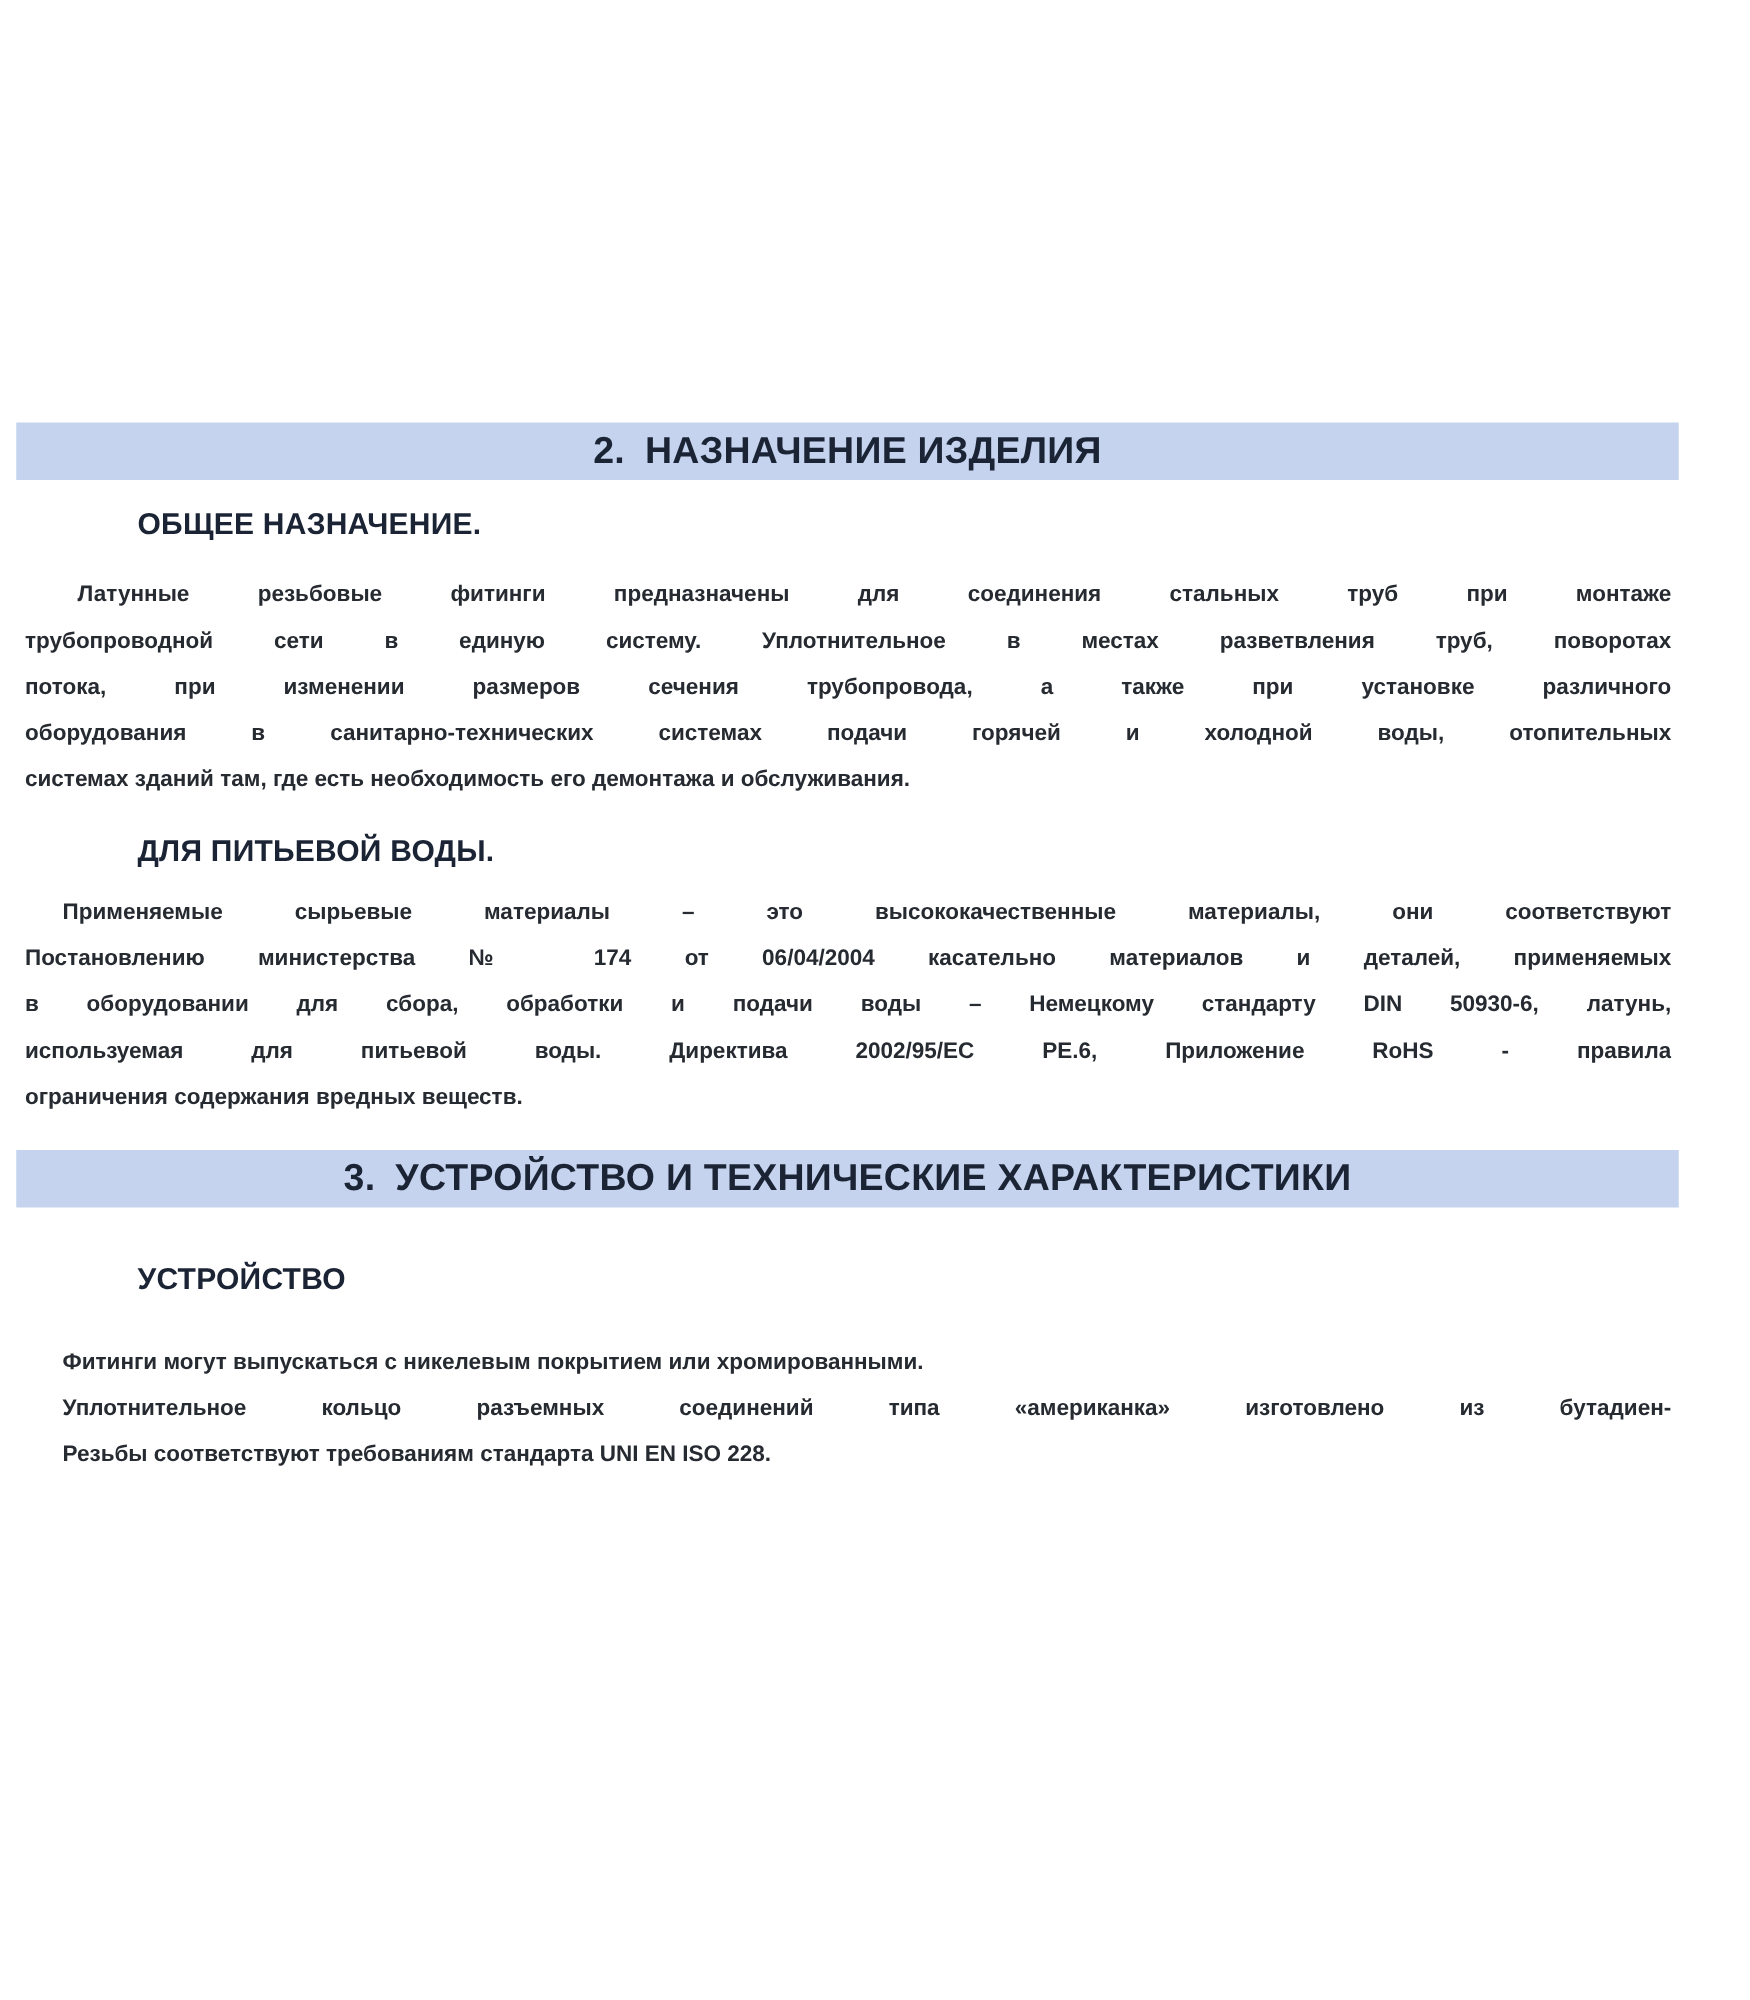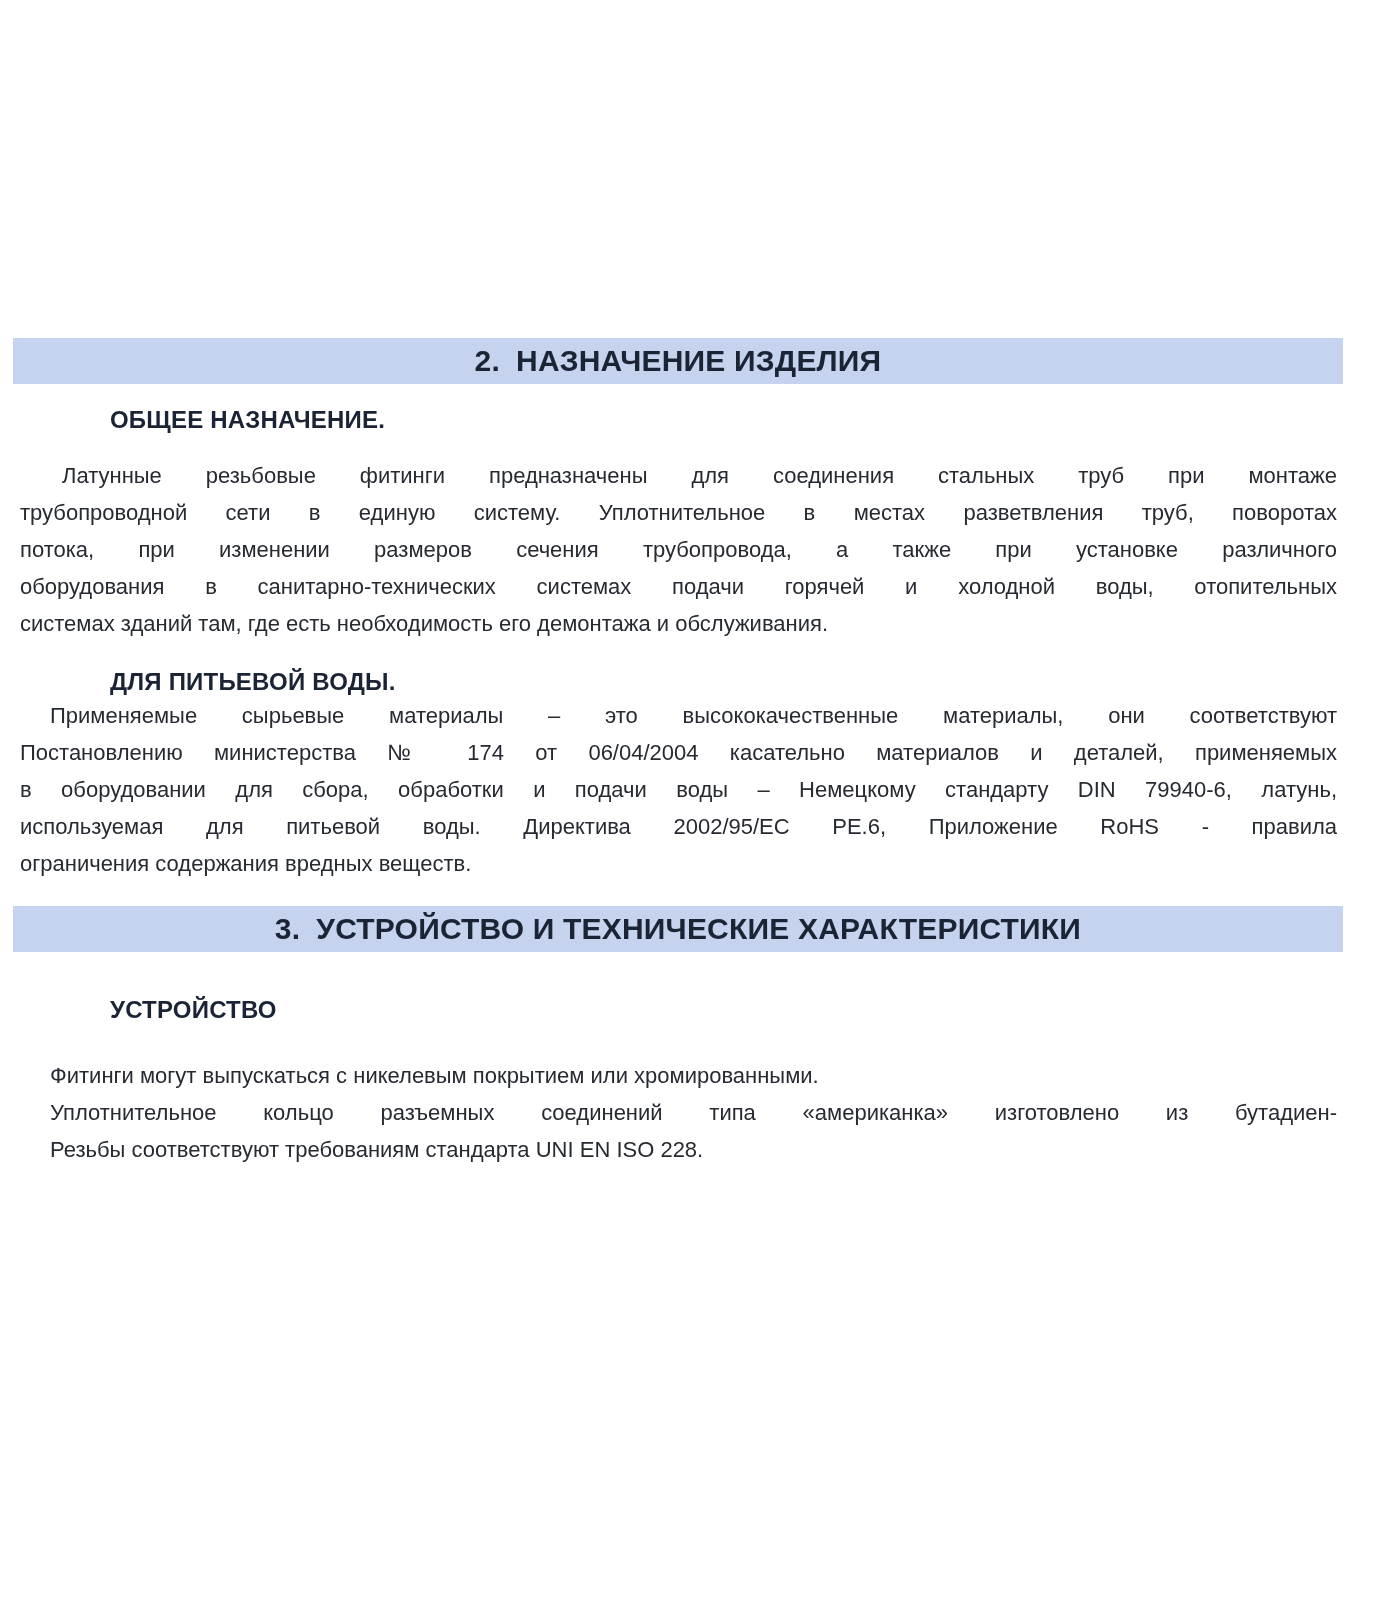--- a/index.html
+++ b/index.html
@@ -43,26 +43,27 @@
     font-weight: bold;
     line-height: 31px;
     color: var(--head-text, #1b2435);
     letter-spacing: 0.2px;
   }
   .h-general  { margin-top: 20px; }
   .h-drinking { margin-top: 24px; }
   .h-device   { margin-top: 42px; }
   .para {
     margin: 0 6px 0 7px; 
-    font-size: 22px;
+    font-size: 18px;
     line-height: 37px;
     color: var(--body-text, #262a31);
+    font-weight: bold;
   }
   .p-general  { margin-top: 22px; }
-  .p-drinking { }
+  .p-drinking { margin-top: 14px; }
   .p-device   { margin-top: 32px; }
   .bar-2      { margin-top: 24px; }
   .line {
     white-space: nowrap;
     overflow: hidden;
   }
   .jl {           
     text-align: justify;
     text-align-last: justify;
   }
@@ -92,21 +93,21 @@
       <div class="line jl">потока, при изменении размеров сечения трубопровода, а также при установке различного</div>
       <div class="line jl">оборудования в санитарно-технических системах подачи горячей и холодной воды, отопительных</div>
       <div class="line ll">системах зданий там, где есть необходимость его демонтажа и обслуживания.</div>
     </div>
 
     <h2 class="subheading h-drinking">ДЛЯ ПИТЬЕВОЙ ВОДЫ.</h2>
 
     <div class="para p-drinking">
       <div class="line jl ind30">Применяемые сырьевые материалы – это высококачественные материалы, они соответствуют</div>
       <div class="line jl">Постановлению министерства № 174 от 06/04/2004 касательно материалов и деталей, применяемых</div>
-      <div class="line jl">в оборудовании для сбора, обработки и подачи воды – Немецкому стандарту DIN 79940-6, латунь,</div>
+      <div class="line jl">в оборудовании для сбора, обработки и подачи воды – Немецкому стандарту DIN 50930-6, латунь,</div>
       <div class="line jl">используемая для питьевой воды. Директива 2002/95/ЕС РЕ.6, Приложение RoHS - правила</div>
       <div class="line ll">ограничения содержания вредных веществ.</div>
     </div>
 
     <div class="section-bar bar-2">
       <span class="sec-num">3.</span>
       <span class="sec-title">УСТРОЙСТВО И ТЕХНИЧЕСКИЕ ХАРАКТЕРИСТИКИ</span>
     </div>
 
     <h2 class="subheading h-device">УСТРОЙСТВО</h2>

